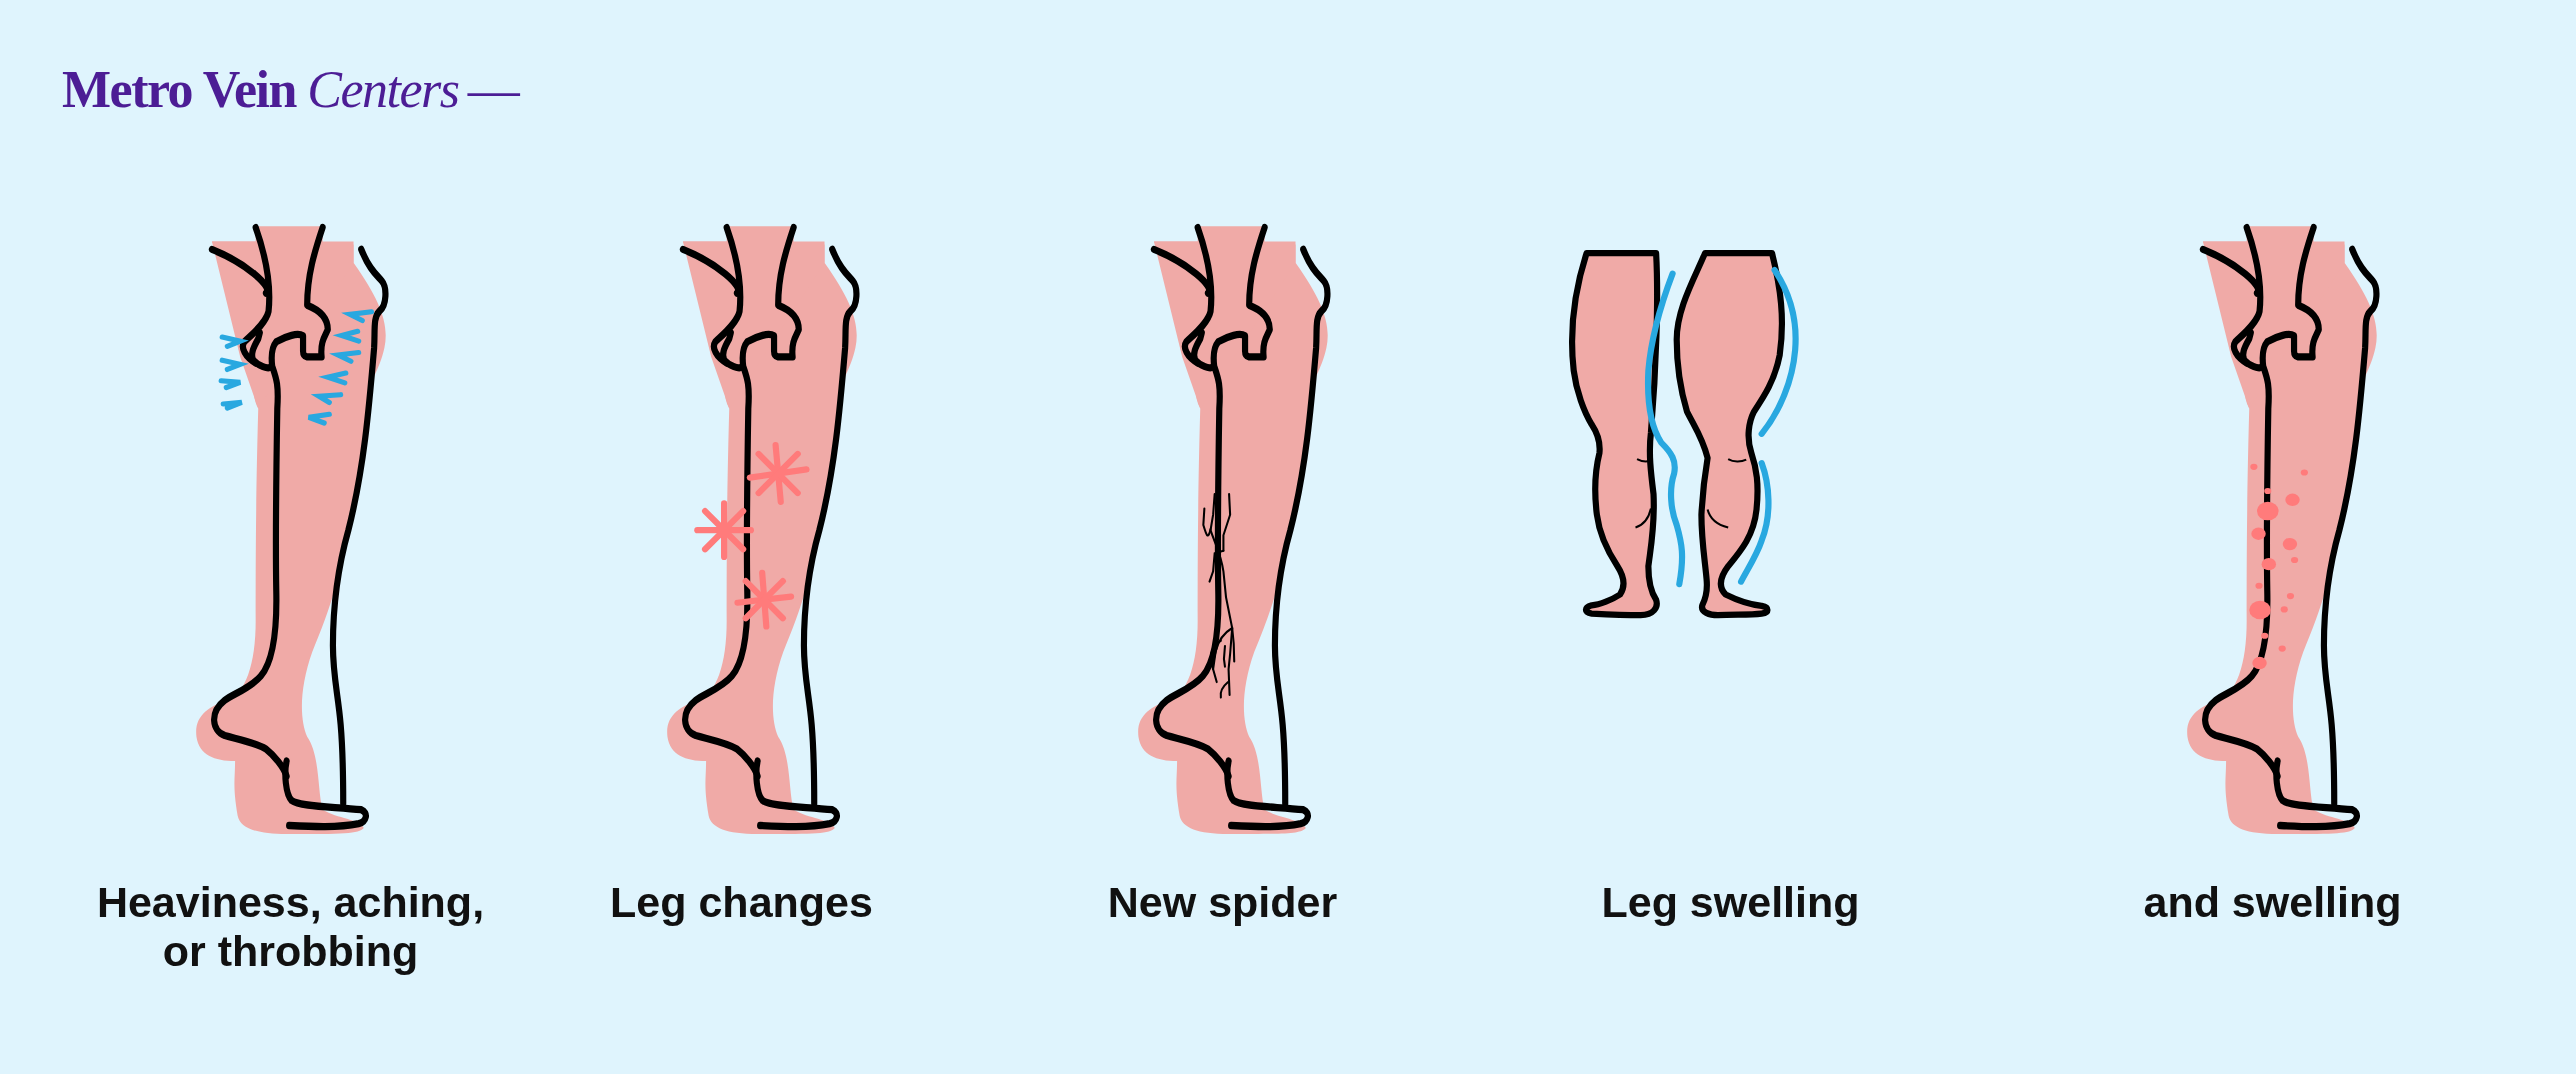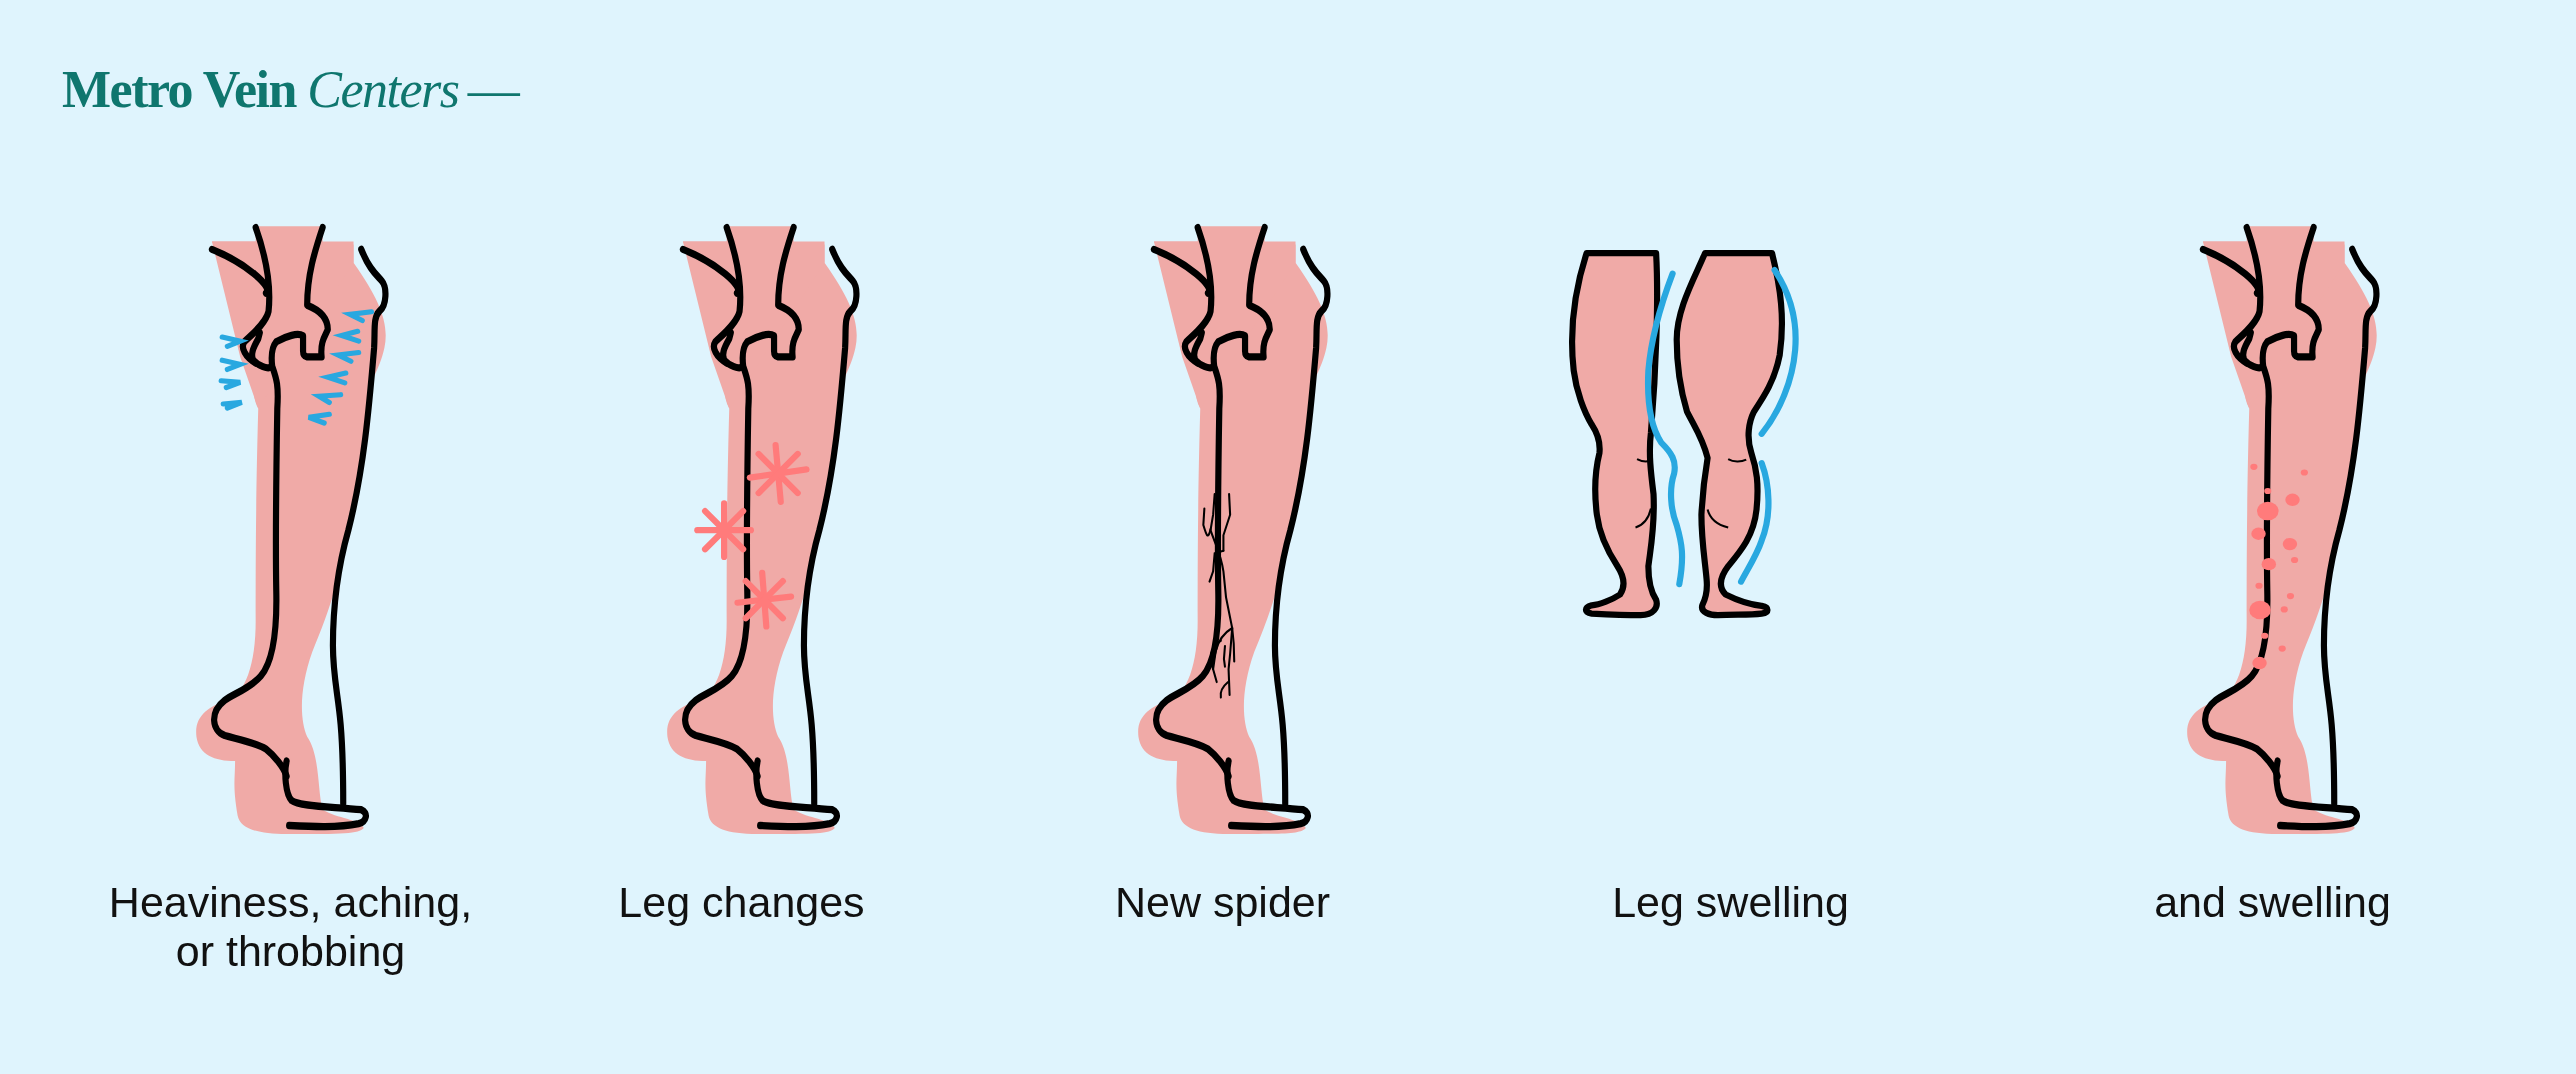--- a/index.html
+++ b/index.html
@@ -6,35 +6,35 @@
   body {
     width: 2576px; height: 1075px;
     background: #dff4fd;
     position: relative; overflow: hidden;
     font-family: "Liberation Sans", "DejaVu Sans", sans-serif;
     color: #111;
   }
   .brand {
     position: absolute; left: 62px; top: 64px;
     font-family: "Liberation Serif", "DejaVu Serif", serif;
-    font-size: 52px; line-height: 1; color: #0f766e;
+    font-size: 52px; line-height: 1; color: #4c1d95;
     letter-spacing: -1.5px; white-space: nowrap;
   }
   .brand .strong { font-weight: bold; }
   .brand .ital { font-style: italic; font-weight: normal; margin-left: 11.3px; }
   .brand .dash { font-weight: normal; margin-left: 9.3px; }
   .panel { position: absolute; top: 216px; width: 464px; height: 618px; }
   .panel svg { position: absolute; left: 0; top: 0; width: 464px; height: 618px; overflow: visible; }
   .caption {
     position: absolute; top: 878px;
     text-align: center;
     font-size: 43px; line-height: 49px; font-weight: normal;
     transform: scaleX(1); white-space: nowrap;
   }
-  .caption span { display: block; }
+  .caption span { display: block; font-weight: bold; }
 </style>
 </head>
 <body>
 
 <div class="brand">
   <span class="strong">Metro Vein</span><span class="ital">Centers</span><span class="dash">—</span>
 </div>
 
 <svg width="0" height="0" style="position:absolute">
   <defs>

